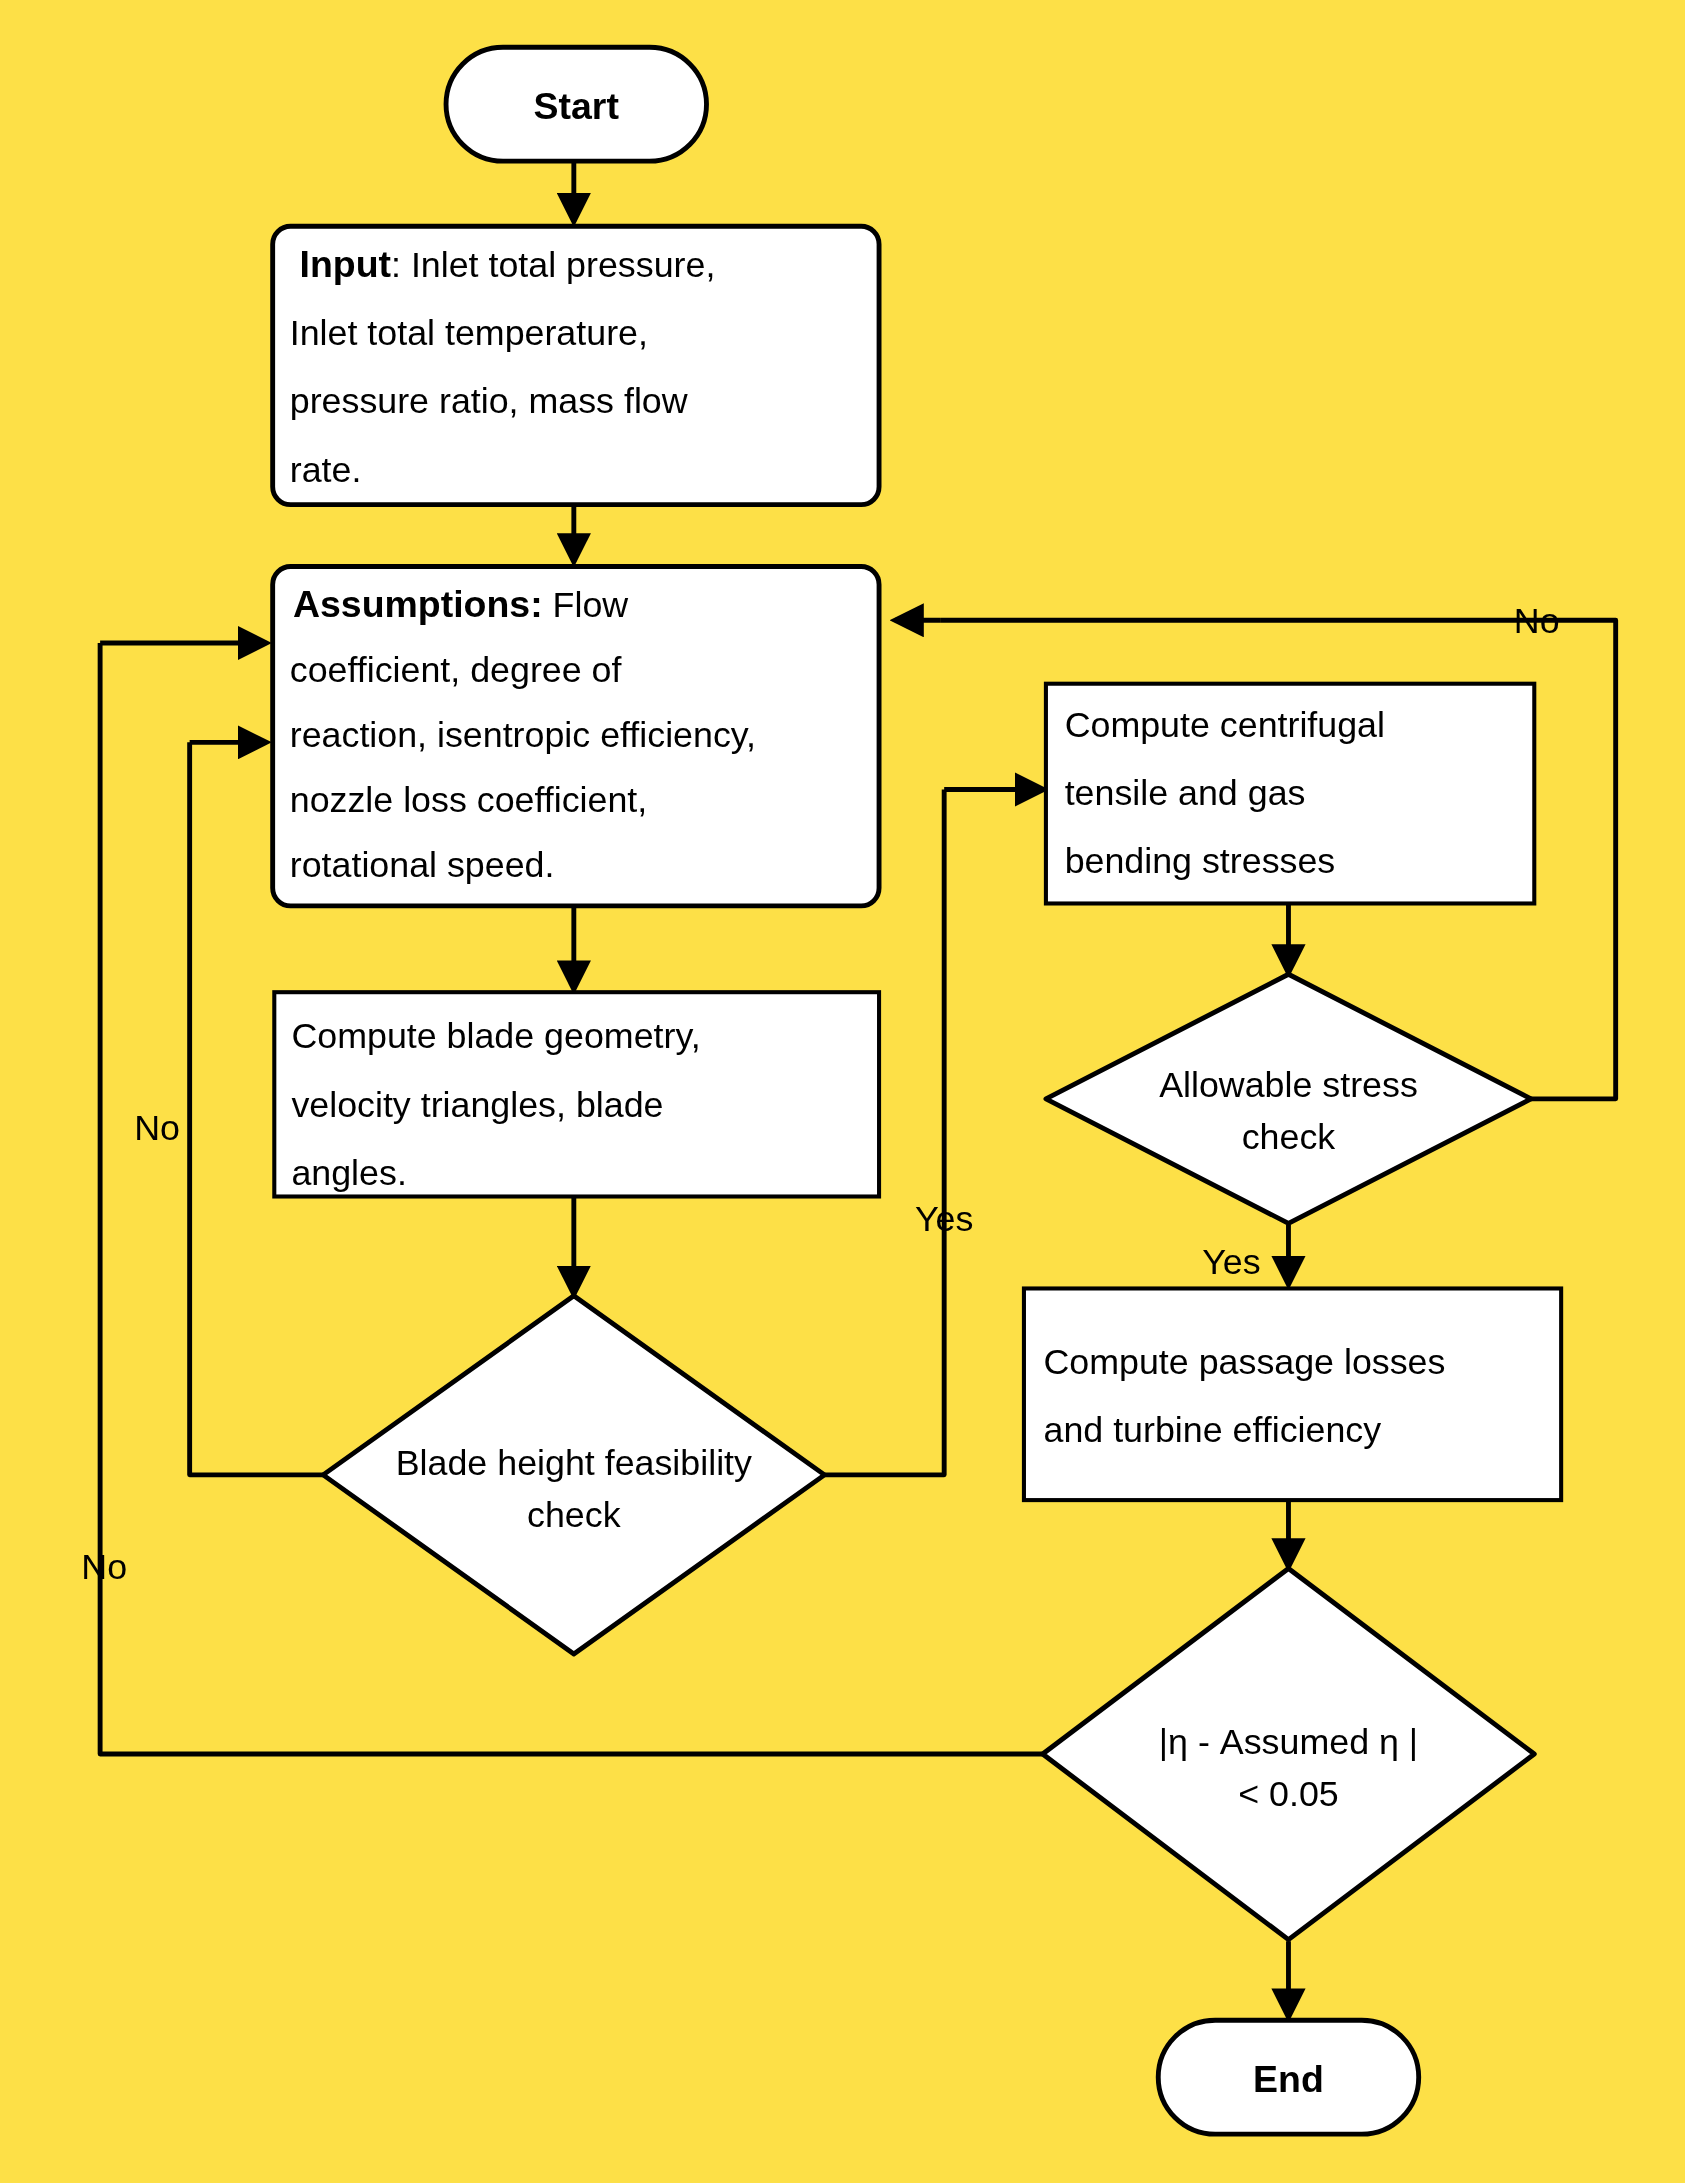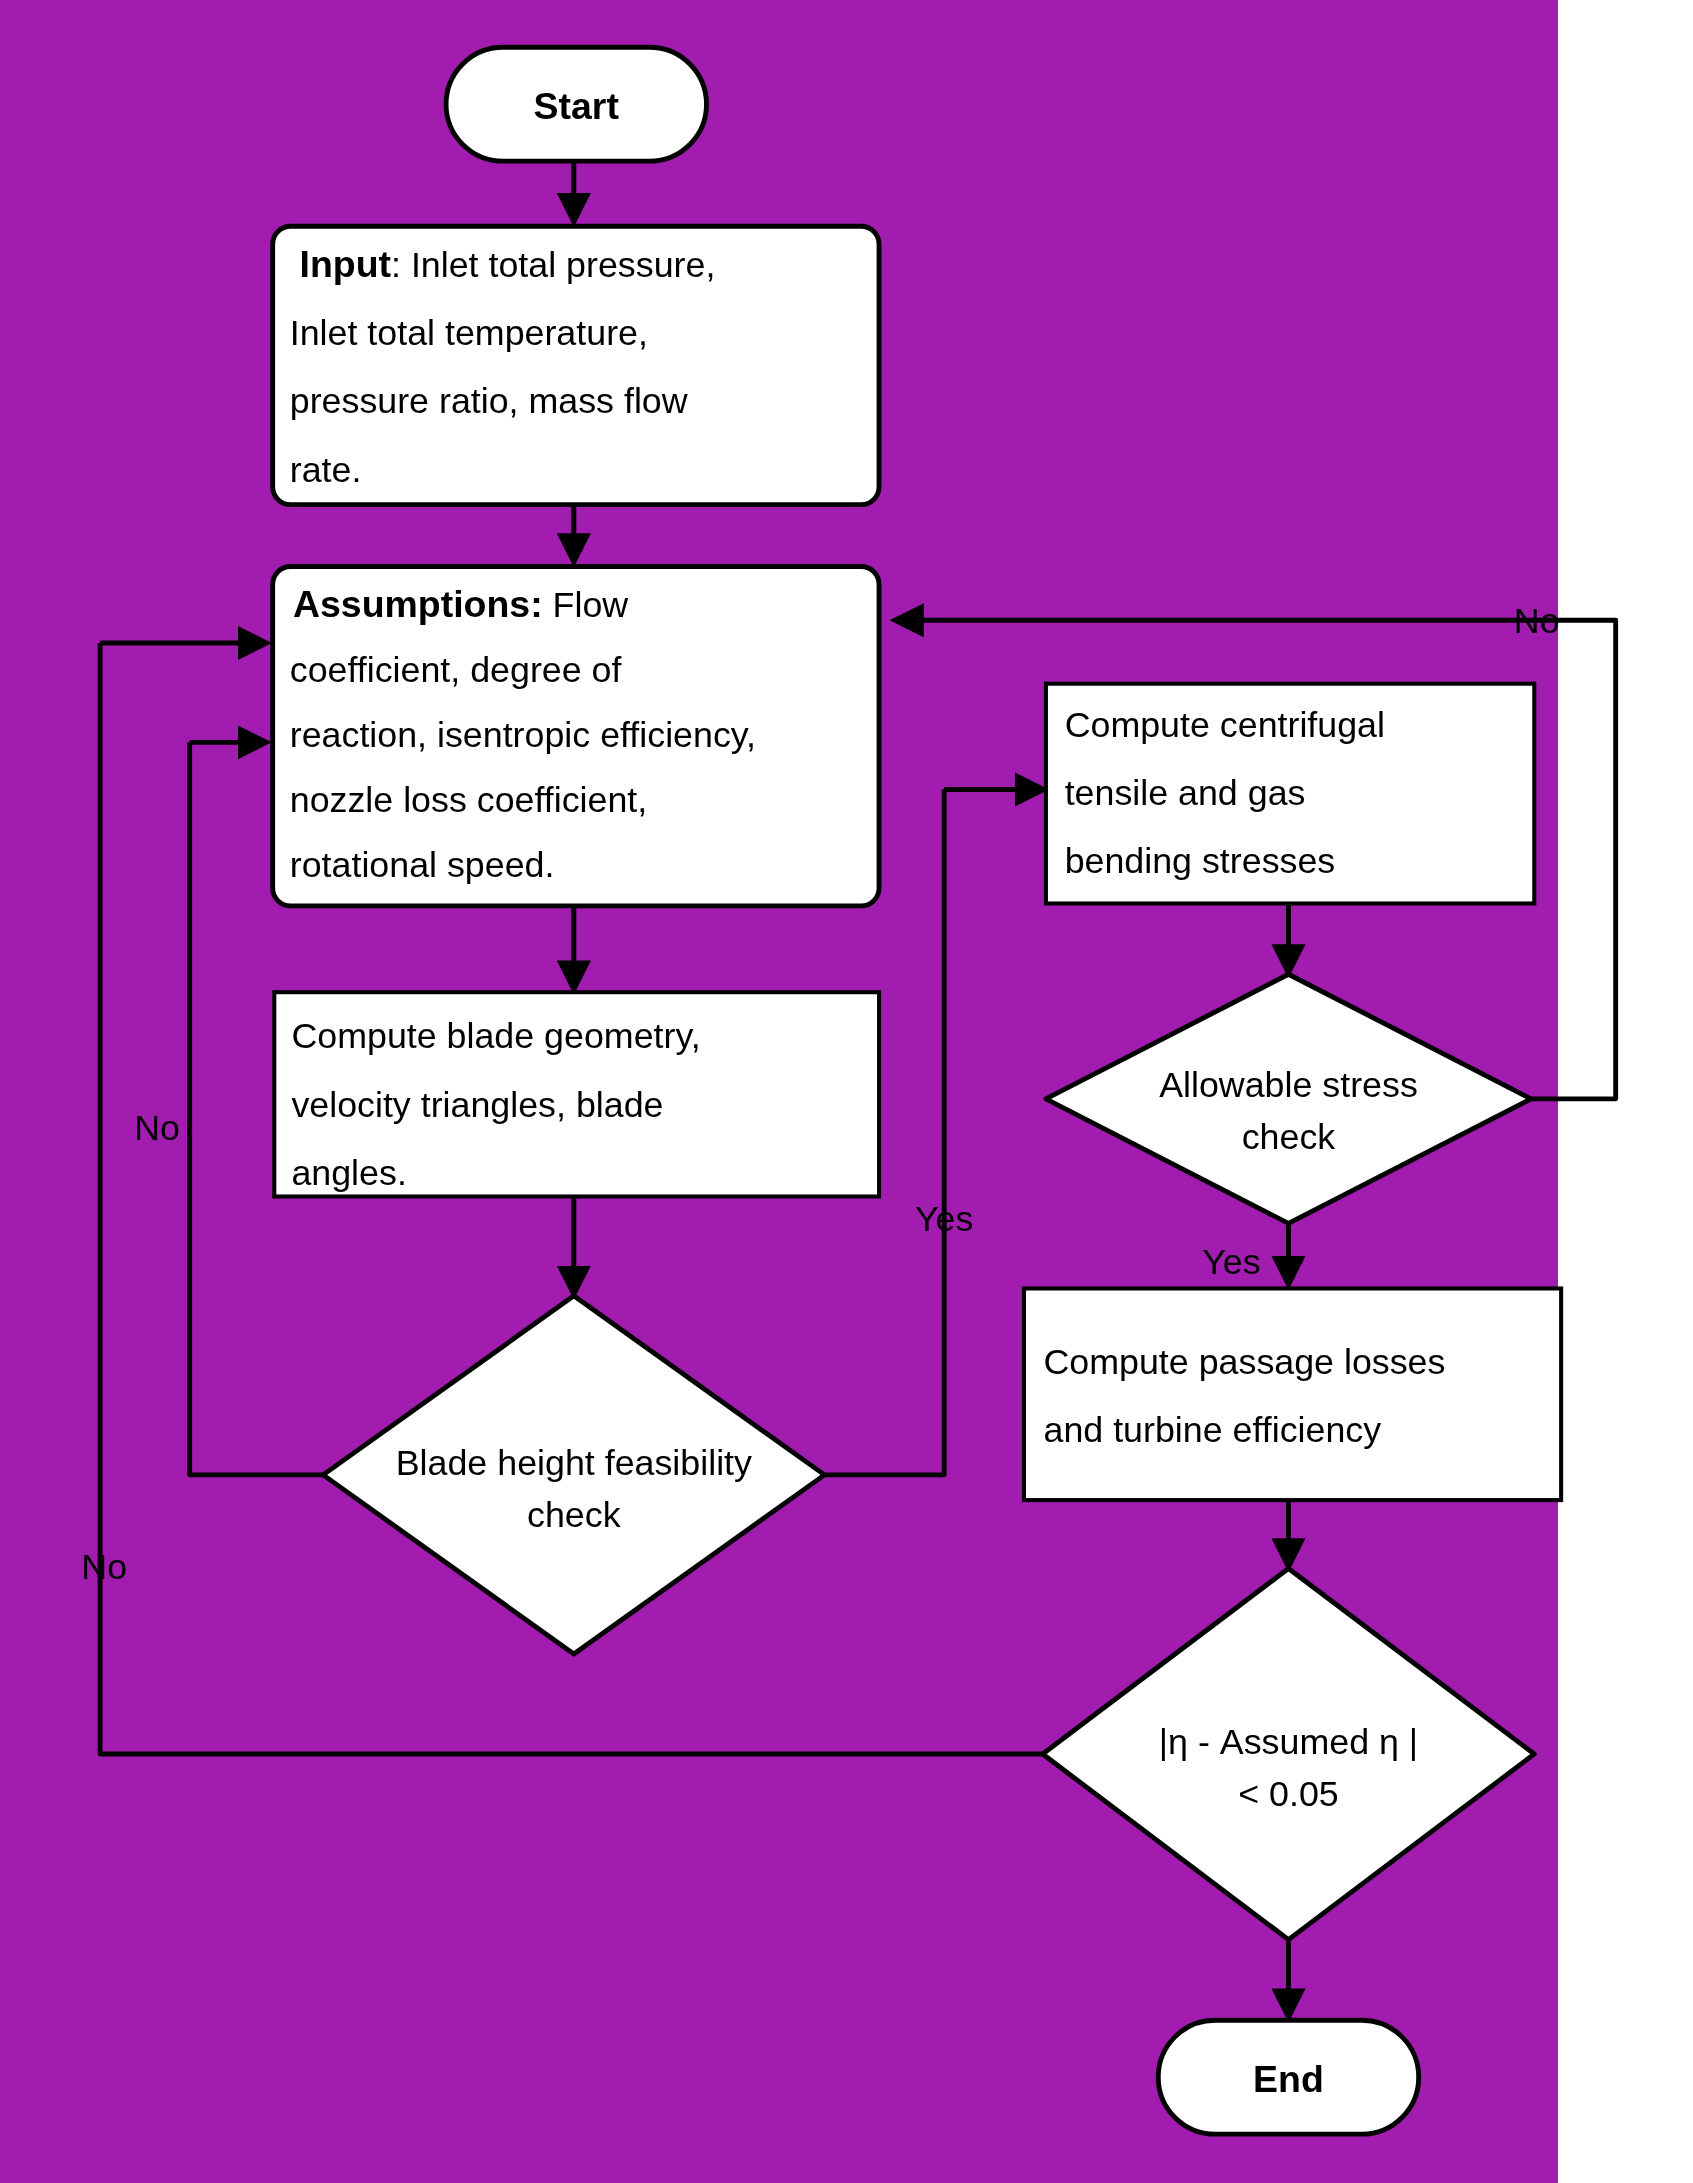--- a/index.html
+++ b/index.html
@@ -2,23 +2,23 @@
 <html style="font-size:13px"><head>
 <meta charset="utf-8">
 <style>
   html, body {
     margin: 0;
     padding: 0;
     background: #ffffff;
   }
   #flow-root {
     position: relative;
-    width: 1558px;
+    width: 1685px;
     height: 2183px;
-    background: #a21caf;
+    background: #fde047;
     font-family: "Liberation Sans", sans-serif;
     text-decoration: underline;
   }
   svg { display: block; }
   .shape-stroke {
     fill: #ffffff;
     stroke: #000000;
     stroke-width: 6;
     stroke-linejoin: round;
   }

